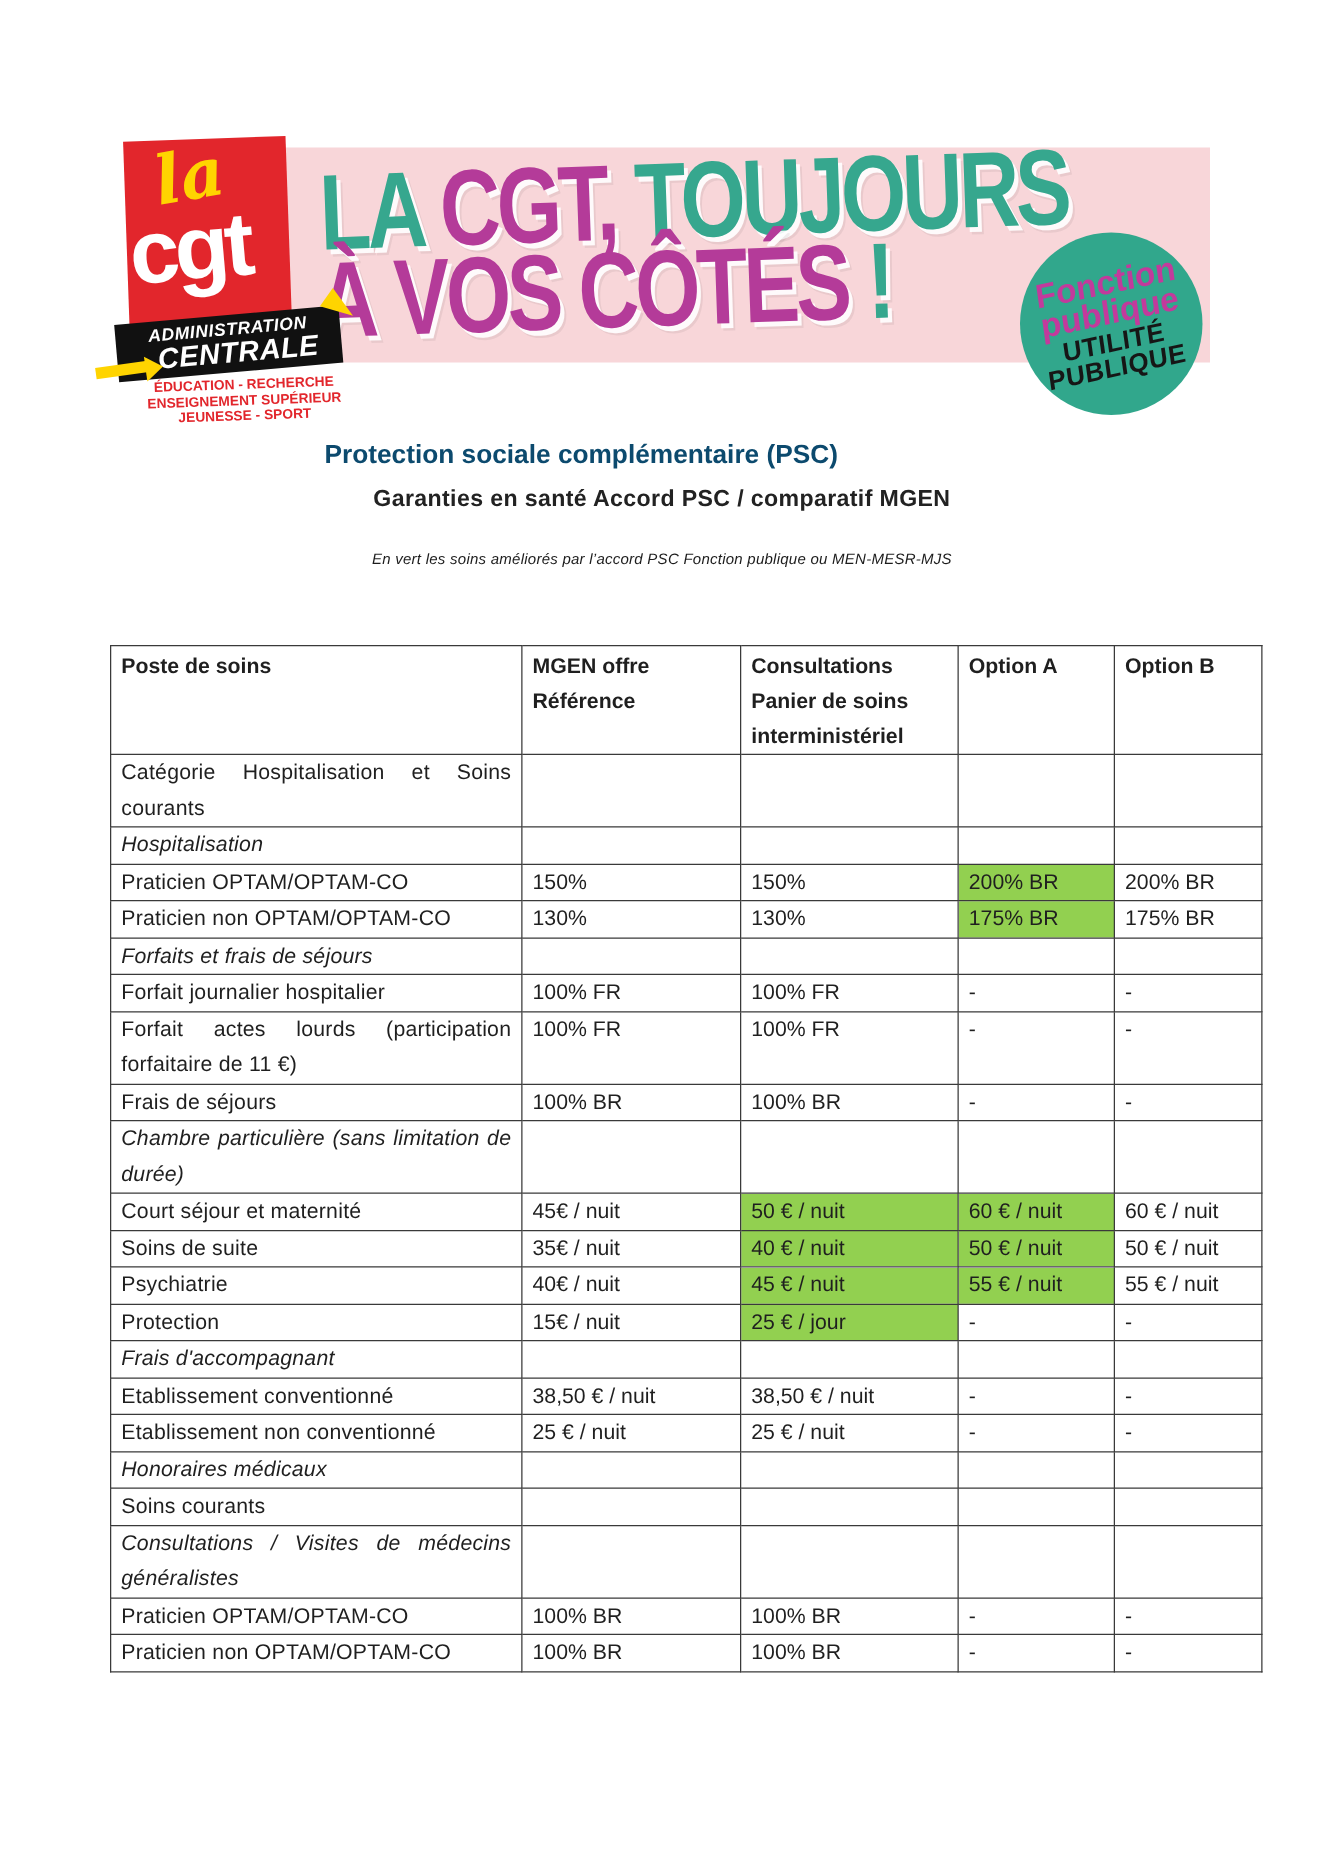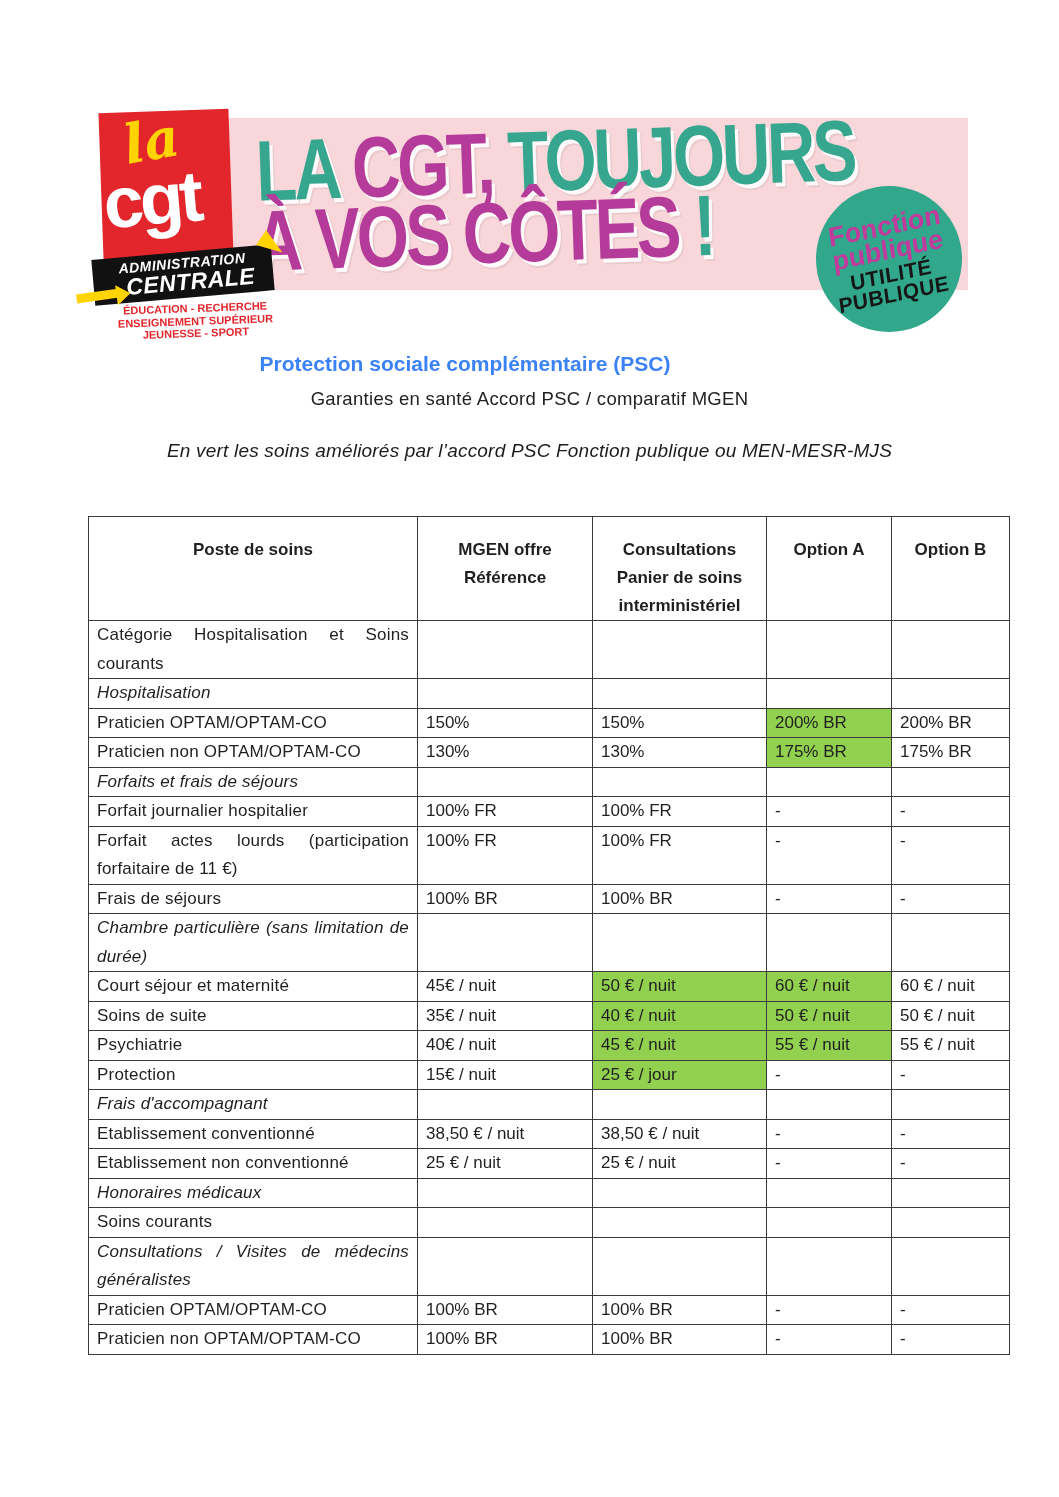--- a/index.html
+++ b/index.html
@@ -85,49 +85,49 @@
     letter-spacing: 0px;
   }
   .badge-up {
     color: #161616; font-weight: bold; font-size: 21px; line-height: 20px;
     margin-top: 3px; letter-spacing: 0.5px;
   }
 
   
   .doc-title {
     position: absolute; left: 0; top: 352px; width: 930px;
-    text-align: center; font-weight: bold; font-size: 21px; color: #3b82f6;
+    text-align: center; font-weight: bold; font-size: 21px; color: #0c4a6e;
   }
   .doc-subtitle {
     position: absolute; left: 0; top: 388px; width: 1059px;
-    text-align: center; font-weight: normal; font-size: 18.5px; color: #222222;
+    text-align: center; font-weight: bold; font-size: 18.5px; color: #222222;
     letter-spacing: 0.3px;
   }
   .doc-note {
     position: absolute; left: 0; top: 440px; width: 1059px;
-    text-align: center; font-style: italic; font-size: 19px; color: #1c1c1c;
+    text-align: center; font-style: italic; font-size: 12px; color: #1c1c1c;
     letter-spacing: 0.2px;
   }
 
   
   .tbl-wrap { position: absolute; left: 88px; top: 516px; }
   table.benefits {
     border-collapse: collapse; table-layout: fixed; width: 921px;
     background: #ffffff;
   }
   table.benefits th, table.benefits td {
     border: 1.5px solid #3a3a3a;
     vertical-align: top;
     font-size: 17px; line-height: 28.5px;
     padding: 0 8px;
     overflow: hidden;
   }
   table.benefits thead th {
-    font-weight: bold; text-align: center; white-space: pre-line;
-    height: 86px; line-height: 28px; padding-top: 19px;
+    font-weight: bold; text-align: left; white-space: pre-line;
+    height: 86px; line-height: 28px; padding-top: 2px;
   }
   td.poste { text-align: justify; text-align-last: left; letter-spacing: 0.2px; }
   td.val { text-align: left; }
   td.green { background: #92d050; }
   tr.h29 td { height: 29px; }
   td.bold { font-weight: normal; }
   td.italic { font-style: italic; }
   td.bolditalic { font-weight: normal; font-style: italic; }
 </style>
 </head>

